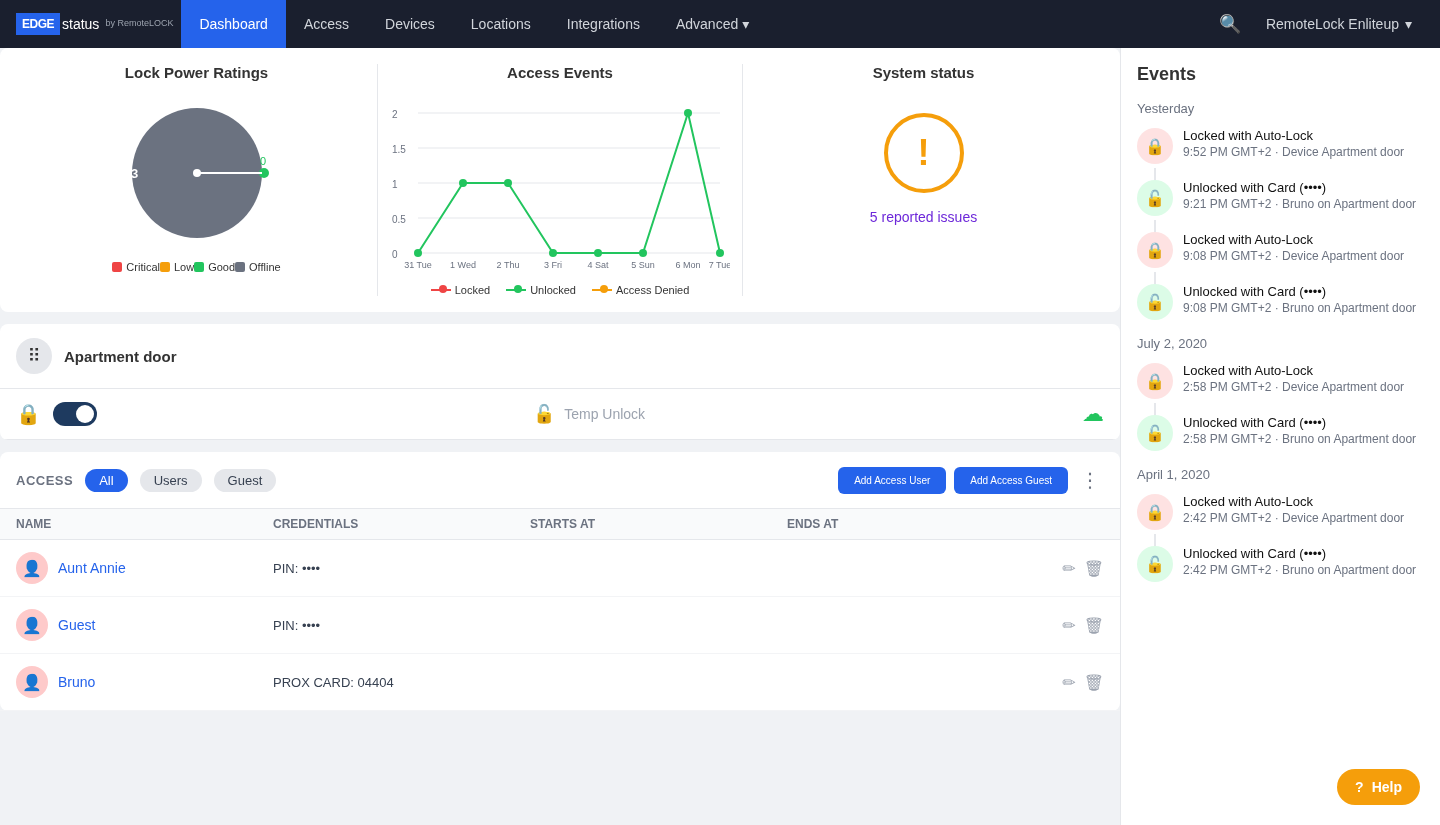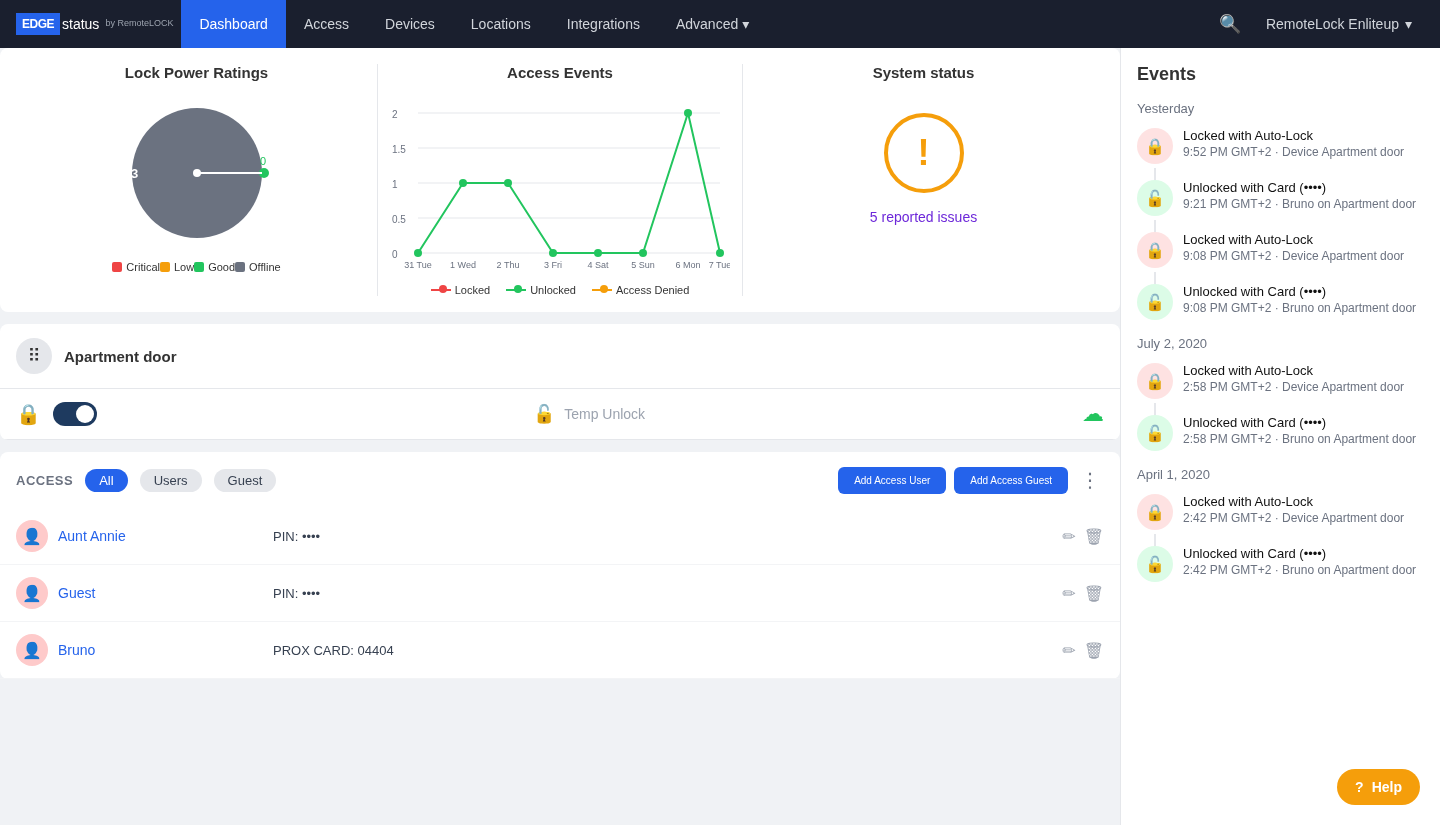--- a/index.html
+++ b/index.html
@@ -485,20 +485,27 @@
         <span class="access-label">ACCESS</span>
         <button class="tab-btn active">All</button>
         <button class="tab-btn">Users</button>
         <button class="tab-btn">Guest</button>
         <div class="access-actions">
           <button class="btn-primary">Add Access User</button>
           <button class="btn-primary">Add Access Guest</button>
           <button class="more-btn">⋮</button>
         </div>
       </div>
+      <div class="table-header">
+        <div class="th">Name</div>
+        <div class="th">Credentials</div>
+        <div class="th">Starts at</div>
+        <div class="th">Ends at</div>
+        <div class="th"></div>
+      </div>
 
       <div class="table-row">
         <div class="user-cell">
           <div class="user-avatar">👤</div>
           <span class="user-name">Aunt Annie</span>
         </div>
         <div class="cred-text">PIN: ••••</div>
         <div></div>
         <div></div>
         <div class="row-actions">

